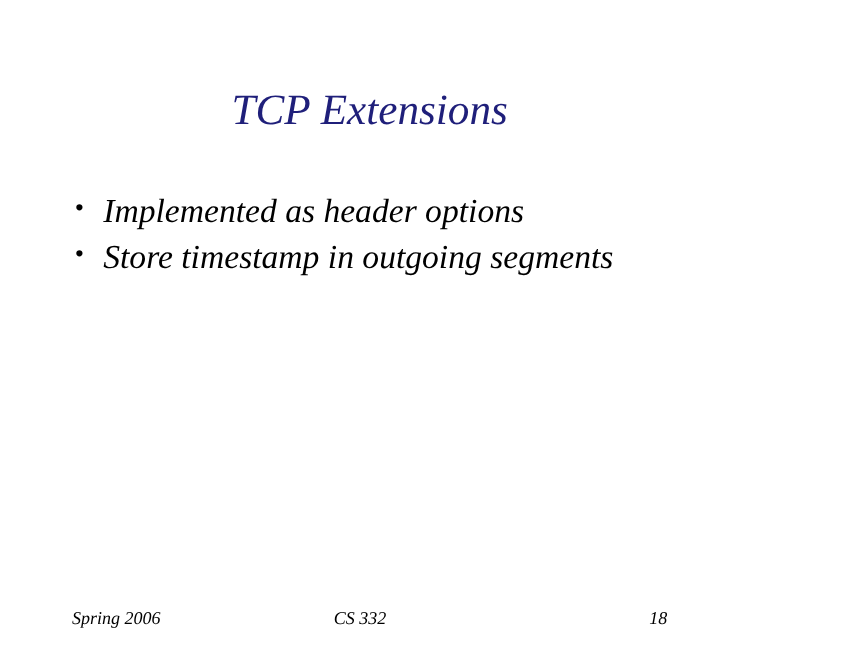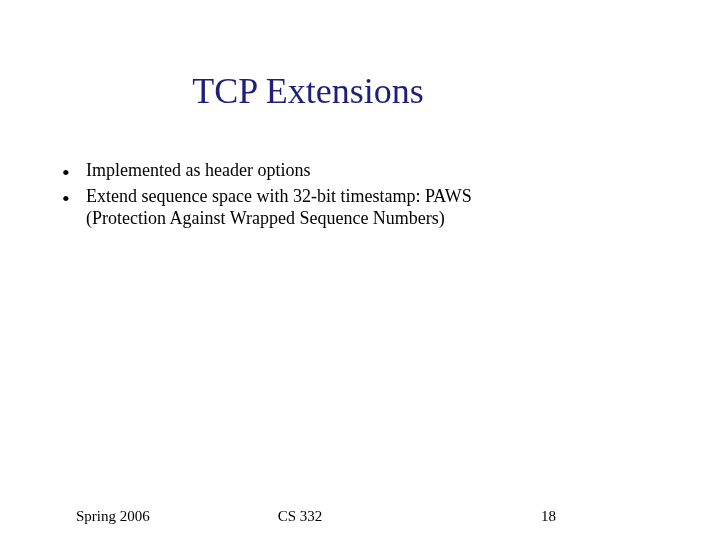--- a/index.html
+++ b/index.html
@@ -10,37 +10,38 @@
     background: #ffffff;
     font-family: "Times New Roman", Times, serif;
     color: #000000;
     position: relative;
   }
   .slide {
     width: 616px;
     height: 540px;
     position: relative;
     box-sizing: border-box;
+    font-style: italic;
   }
   .title {
     position: absolute;
     top: 70px;
     left: 0;
     width: 100%;
     text-align: center;
     font-size: 36px;
     color: #1f1f7a;
     font-weight: normal;
   }
   .body {
     position: absolute;
     top: 160px;
     left: 58px;
     right: 60px;
-    font-size: 18px;
+    font-size: 28px;
     line-height: 1.22;
   }
   .body ul {
     list-style: none;
     margin: 0;
     padding: 0;
   }
   .body li {
     position: relative;
     padding-left: 28px;
@@ -56,21 +57,21 @@
   .footer {
     position: absolute;
     bottom: 32px;
     left: 60px;
     right: 60px;
     font-size: 15px;
     color: #000000;
   }
   .footer-left {
     position: absolute;
-    left: 16px;
+    left: 0;
   }
   .footer-center {
     position: absolute;
     left: 0;
     right: 16px;
     text-align: center;
   }
   .footer-right {
     position: absolute;
     right: 0;
@@ -79,21 +80,21 @@
 </head>
 <body>
 
 <div class="slide">
 
   <div class="title">TCP Extensions</div>
 
   <div class="body">
     <ul>
       <li>Implemented as header options</li>
-      <li>Extend sequence space with  32-bit timestamp: PAWS (Protection Against Wrapped Sequence Numbers)</li>
+      <li>Store timestamp in outgoing segments</li>
     </ul>
   </div>
 
   <div class="footer">
     <span class="footer-left">Spring 2006</span>
     <span class="footer-center">CS 332</span>
     <span class="footer-right">18</span>
   </div>
 
 </div>

